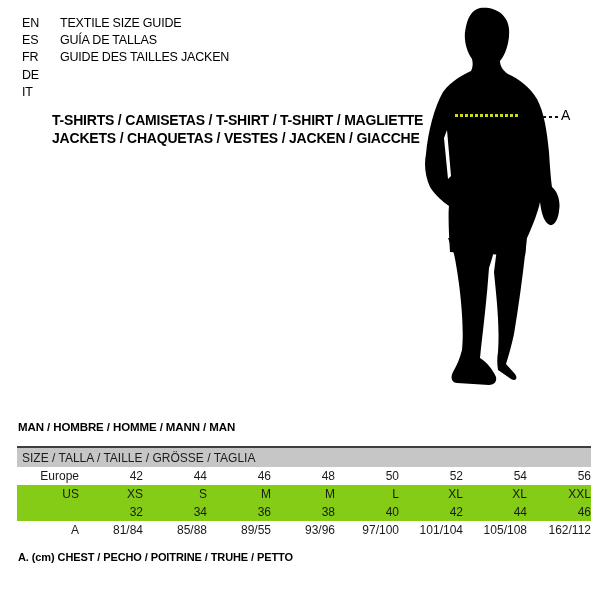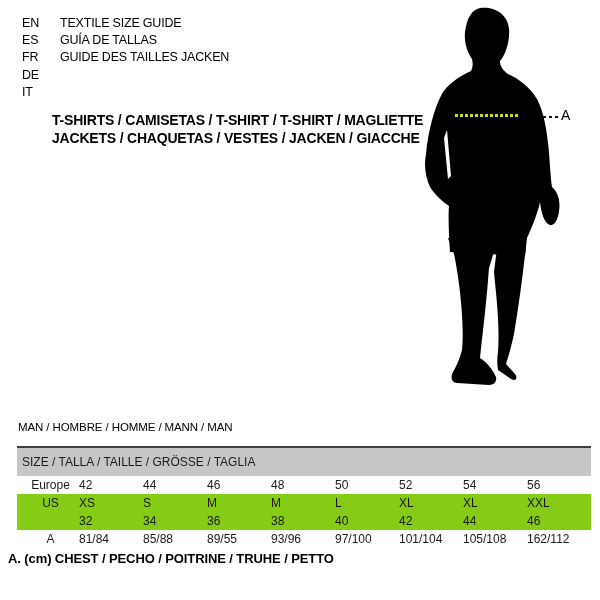--- a/index.html
+++ b/index.html
@@ -18,36 +18,36 @@
 
   
   .figure{position:absolute;left:410px;top:4px;width:160px;height:384px;}
   .chest-dash{position:absolute;left:455px;top:114px;width:63px;height:3px;
               background:repeating-linear-gradient(90deg,#ccd81e 0 3px,transparent 3px 5px);}
   .a-dash{position:absolute;left:543px;top:116px;width:16px;height:2px;
           background:repeating-linear-gradient(90deg,#111 0 3px,transparent 3px 6px);}
   .a-label{position:absolute;left:561px;top:107px;font-size:14px;font-weight:400;}
 
   
-  .man-heading{position:absolute;left:18px;top:421px;font-weight:normal;
+  .man-heading{position:absolute;left:18px;top:421px;font-weight:bold;
                font-size:11.5px;letter-spacing:-0.1px;white-space:nowrap;}
 
   
   .size-table{position:absolute;left:17px;top:446px;width:574px;
               border-top:2px solid #3e3e3e;font-size:12px;color:#1a1a1a;}
-  .t-header{height:28px;background:#c6c6c6;display:flex;align-items:center;
+  .t-header{height:19px;background:#c6c6c6;display:flex;align-items:center;
             padding-left:5px;color:#1c1c1c;white-space:nowrap;}
   .t-row{display:grid;grid-template-columns:62px repeat(8,1fr);height:18px;align-items:center;}
   .t-row.stripe{background:#84cc16;}
-  .t-label{padding-left:5px;text-align:center;}
-  .t-cell{text-align:left;}
+  .t-label{padding-left:5px;text-align:right;}
+  .t-cell{text-align:right;}
 
   
-  .footnote{position:absolute;left:8px;top:551px;font-weight:bold;
-            font-size:13px;letter-spacing:-0.1px;white-space:nowrap;}
+  .footnote{position:absolute;left:18px;top:551px;font-weight:bold;
+            font-size:11px;letter-spacing:-0.1px;white-space:nowrap;}
 </style>
 </head>
 <body>
 
 <div class="canvas">
 
   <div class="lang-block">
     <div class="lang-row">
       <span class="lang-code">EN</span>
       <span class="lang-label">TEXTILE SIZE GUIDE</span>

